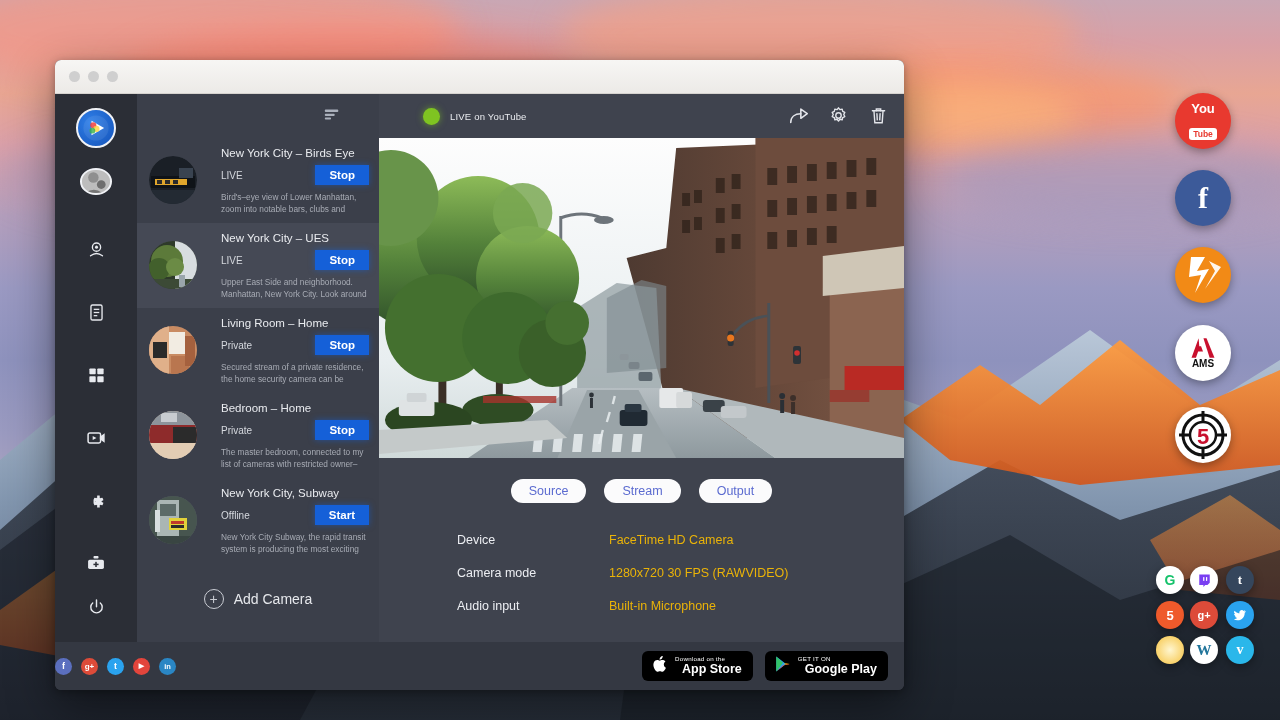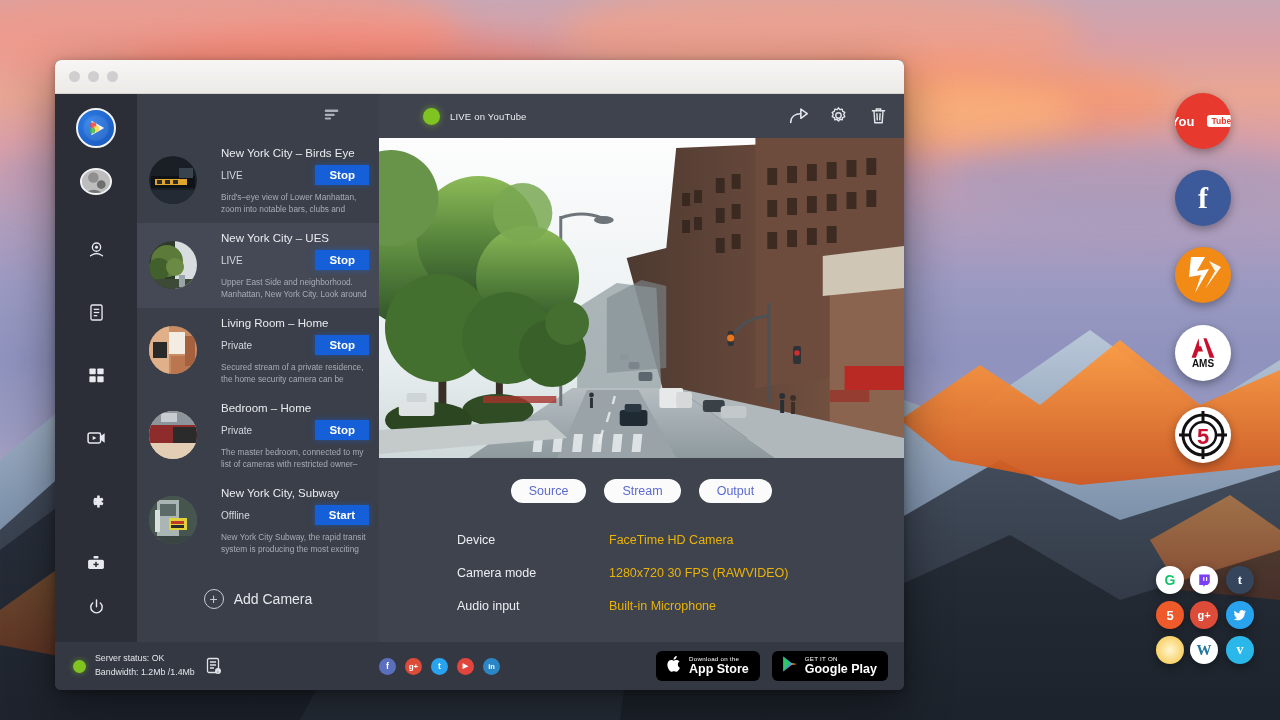--- a/index.html
+++ b/index.html
@@ -204,21 +204,21 @@
   #socials { display: flex; gap: 9px; align-items: center; }
   .soc { width: 17px; height: 17px; border-radius: 50%; display: flex; align-items: center; justify-content: center; font-size: 9px; color: #fff; font-weight: bold; cursor: pointer; }
   #stores { margin-left: auto; display: flex; gap: 12px; }
   .store {
     background: #000; border-radius: 6px;
     height: 30px; display: flex; align-items: center;
     gap: 6px; padding: 0 11px 0 9px; cursor: pointer;
   }
   .store-txt { color: #fff; line-height: 1.05; }
   .store-small { font-size: 6.2px; letter-spacing: .25px; display: block; }
-  .store-big { font-size: 12.5px; display: block; font-weight: bold; }
+  .store-big { font-size: 12.5px; display: block; font-weight: bold; margin-left: 7px; }
 
   
   .dicon {
     position: absolute; border-radius: 50%;
     display: flex; align-items: center; justify-content: center;
     box-shadow: 0 3px 10px rgba(0,0,0,0.35);
     cursor: pointer; overflow: hidden;
   }
   .dicon.big { width: 56px; height: 56px; }
   .dicon.sm { width: 28px; height: 28px; }
@@ -673,37 +673,20 @@
           </div>
           <div class="prop-row">
             <div class="prop-key">Audio input</div>
             <div class="prop-val">Built-in Microphone</div>
           </div>
         </div>
       </div>
     </div>
 
     <div id="statusbar">
-      <div id="status-left">
-        <span class="srv-dot"></span>
-        <span id="srv-text">
-          <span>Server status: OK</span><br>
-          <span>Bandwidth: 1.2Mb /1.4Mb</span>
-        </span>
-        <span class="doc-ic">
-          <svg viewBox="0 0 16 18" width="16" height="18" fill="none" stroke="currentColor" stroke-width="1.3">
-            <rect x="1.5" y="1.5" width="11" height="14" rx="1.5"></rect>
-            <line x1="4" y1="5" x2="10" y2="5"></line>
-            <line x1="4" y1="8" x2="10" y2="8"></line>
-            <line x1="4" y1="11" x2="8" y2="11"></line>
-            <circle cx="12" cy="14" r="3" fill="currentColor" stroke="none"></circle>
-            <text x="12" y="15.6" font-size="4" text-anchor="middle" fill="#343842" stroke="none" font-family="Liberation Sans, sans-serif">i</text>
-          </svg>
-        </span>
-      </div>
 
       <div id="socials">
         <span class="soc" style="background:#5b6fbf;">f</span>
         <span class="soc" style="background:#dd4b39;font-size:8px;">g+</span>
         <span class="soc" style="background:#2aa3ef;">t</span>
         <span class="soc" style="background:#e2453c;font-size:7px;">▶</span>
         <span class="soc" style="background:#2a86c4;font-size:7.5px;">in</span>
       </div>
 
       <div id="stores">
@@ -729,21 +712,21 @@
           </span>
           <span class="store-txt">
             <span class="store-small">GET IT ON</span>
             <span class="store-big">Google Play</span>
           </span>
         </div>
       </div>
     </div>
   </div>
 
-  <div class="dicon big" style="left:1175px; top:93px; background:#e8392f; flex-direction:row; gap:13px;">
+  <div class="dicon big" style="left:1175px; top:93px; background:#e8392f; flex-direction:column; gap:13px;">
     <span class="dlabel" style="font-size:13px; line-height:1;">You</span>
     <span class="dlabel" style="font-size:8.5px; background:#fff; color:#e8392f; padding:1px 4px; border-radius:3px;">Tube</span>
   </div>
   <div class="dicon big" style="left:1175px; top:170px; background:#3c5a99;">
     <span class="dlabel" style="font-size:30px; font-family:'Liberation Serif', serif;">f</span>
   </div>
   <div class="dicon big" style="left:1175px; top:247px; background:#f28a16;">
     <svg viewBox="0 0 56 56" width="56" height="56">
       <path d="M16 10 L30 10 L22 24 L34 22 L20 46 L26 28 L14 30 Z" fill="#ffffff"></path>
       <path d="M34 14 L46 20 L30 42 L40 24 Z" fill="#ffffff" opacity=".92"></path>

